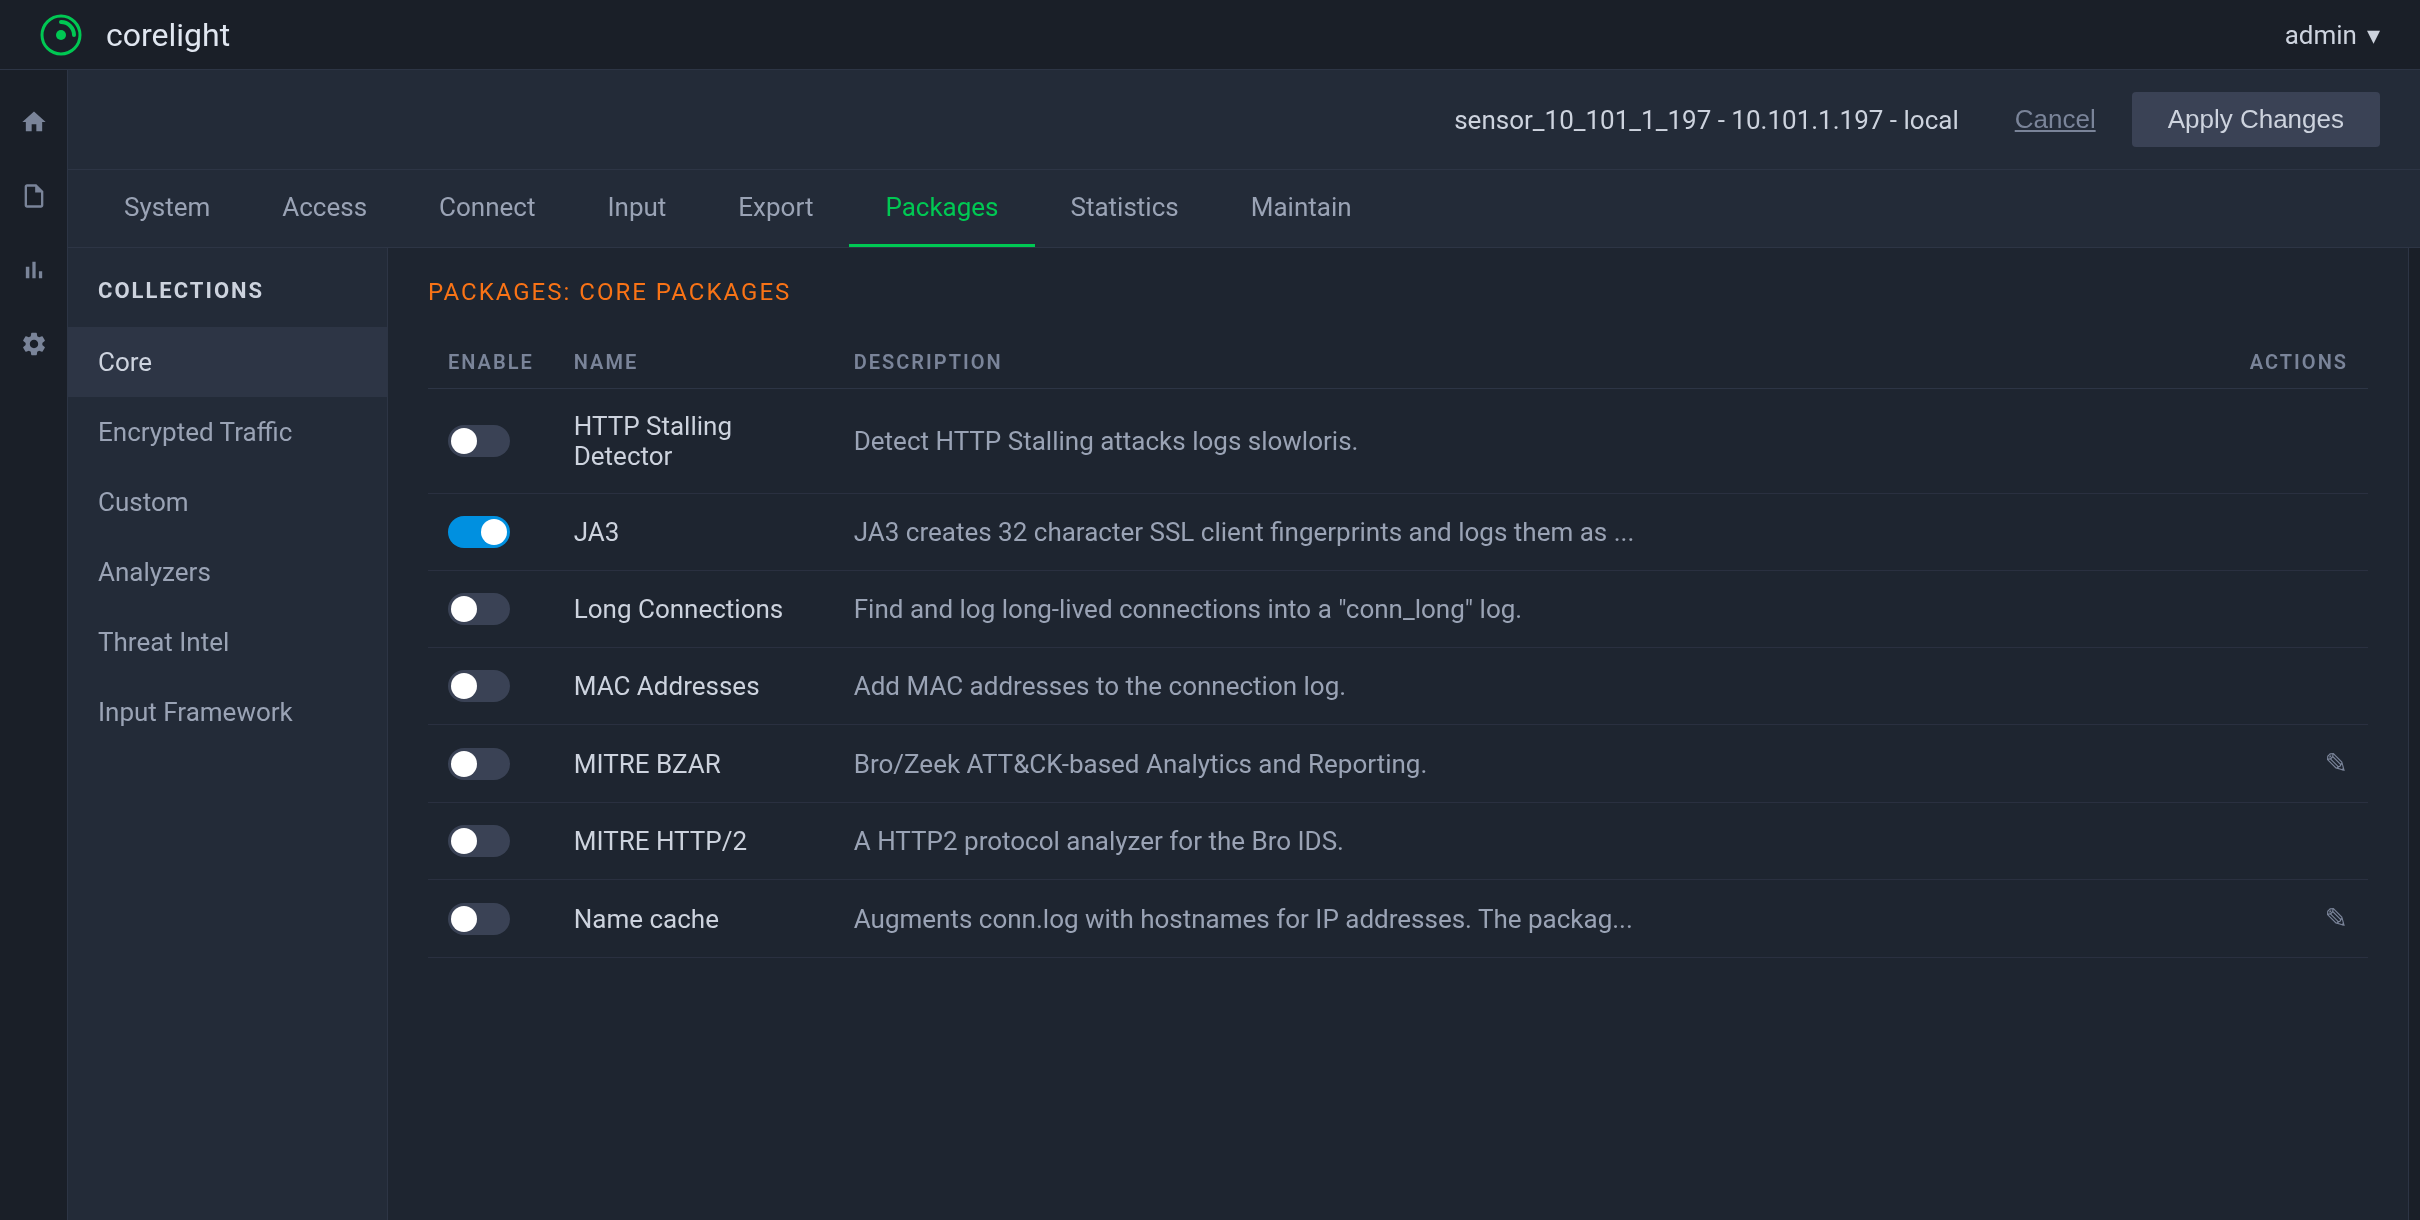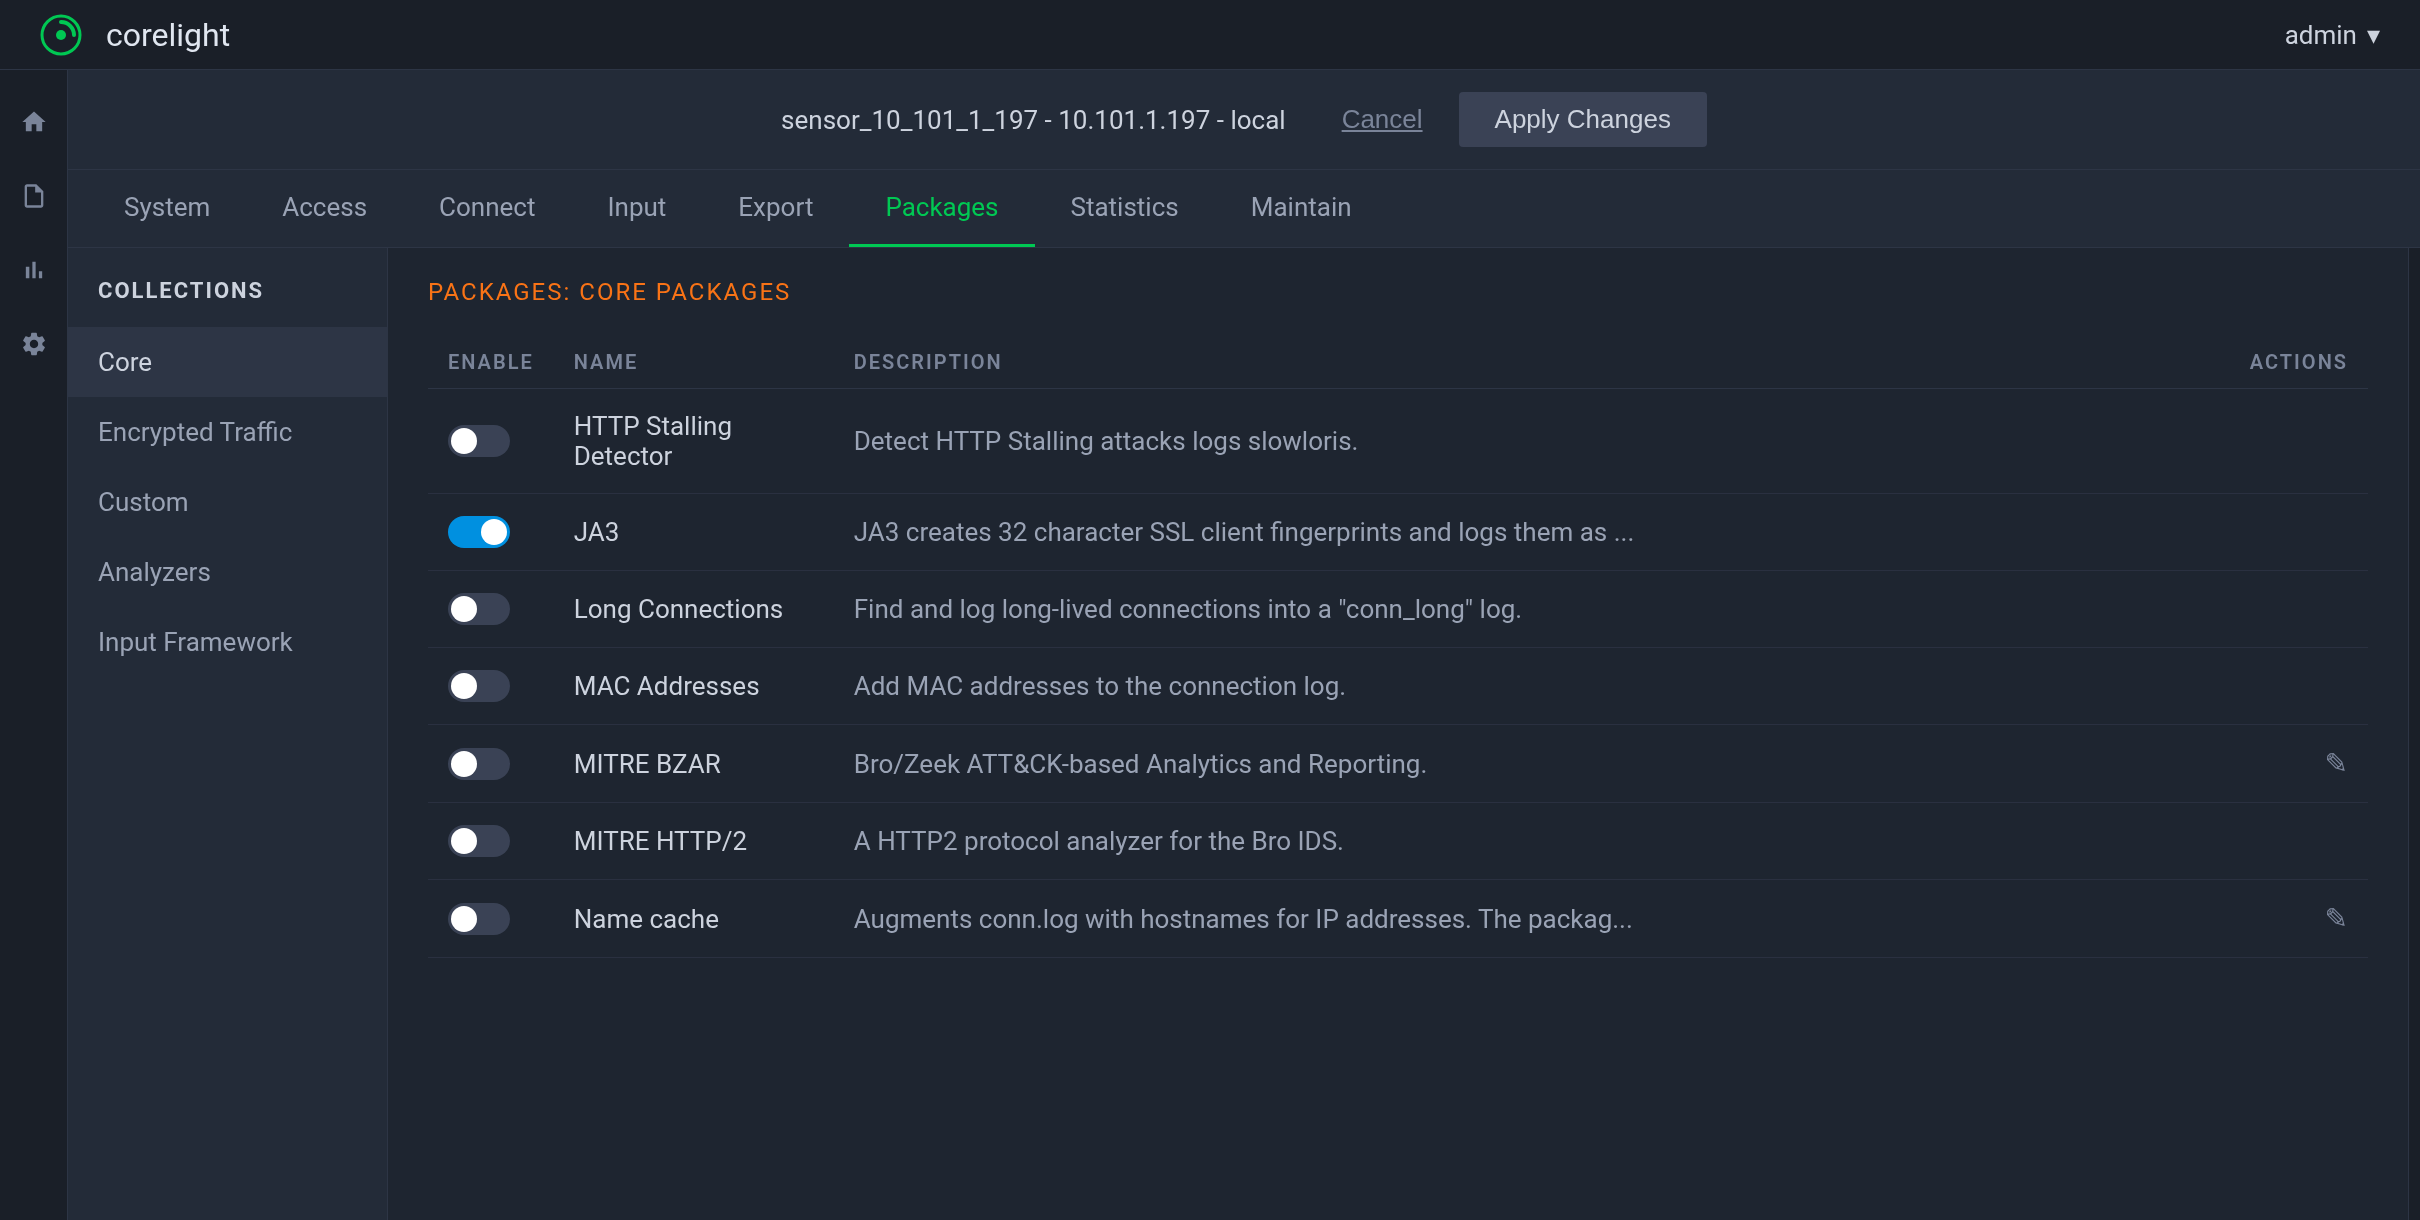--- a/index.html
+++ b/index.html
@@ -85,21 +85,21 @@
       flex-direction: column;
       overflow: hidden;
     }
 
     
     .header-bar {
       background: #232b38;
       padding: 22px 40px;
       display: flex;
       align-items: center;
-      justify-content: center;
+      justify-content: flex-end;
       border-bottom: 1px solid #2d3545;
       gap: 36px;
     }
     .sensor-title {
       font-size: 26px;
       color: #cdd3de;
     }
     .header-actions {
       display: flex;
       gap: 16px;
@@ -336,20 +336,21 @@
     </div>
 
     <div class="content-area">
 
       <aside class="collections-sidebar">
         <div class="collections-label">COLLECTIONS</div>
         <div class="collection-item active">Core</div>
         <div class="collection-item">Encrypted Traffic</div>
         <div class="collection-item">Custom</div>
         <div class="collection-item">Analyzers</div>
+        <div class="collection-item">Threat Intel</div>
         <div class="collection-item">Input Framework</div>
       </aside>
 
       <div class="packages-panel">
         <div class="packages-title">PACKAGES: CORE PACKAGES</div>
 
         <table class="packages-table">
           <thead>
             <tr>
               <th class="col-enable">ENABLE</th>

